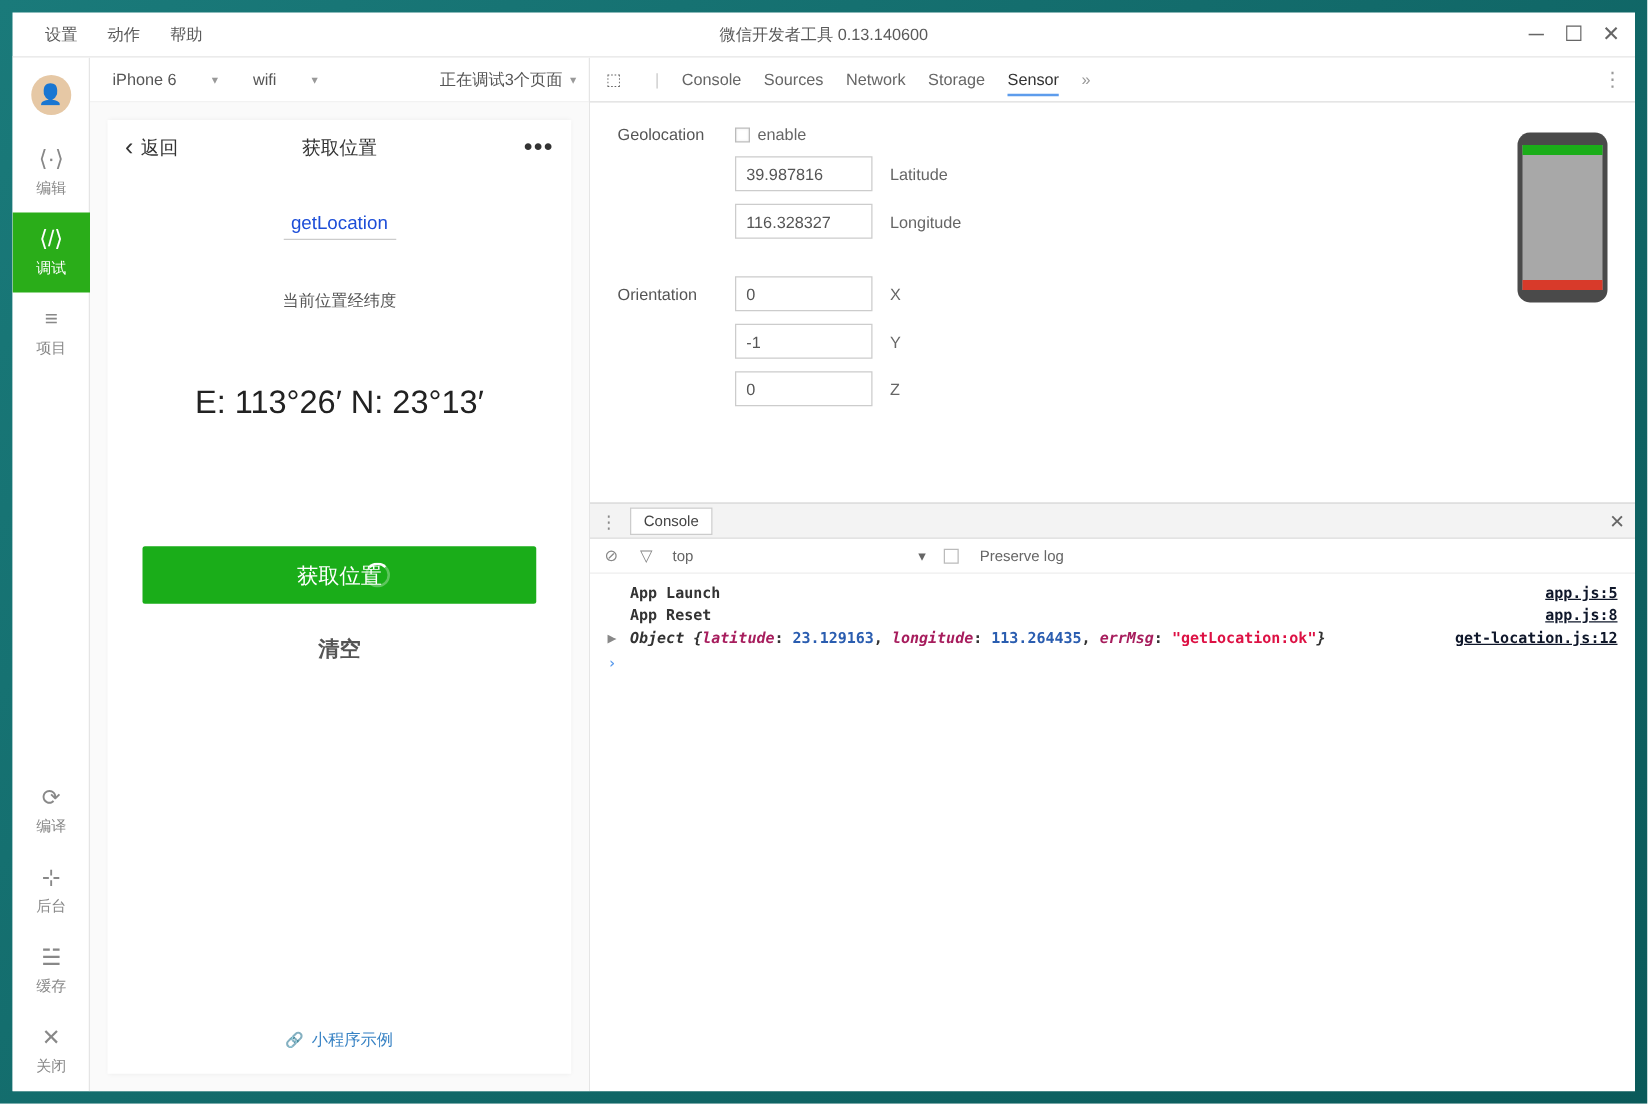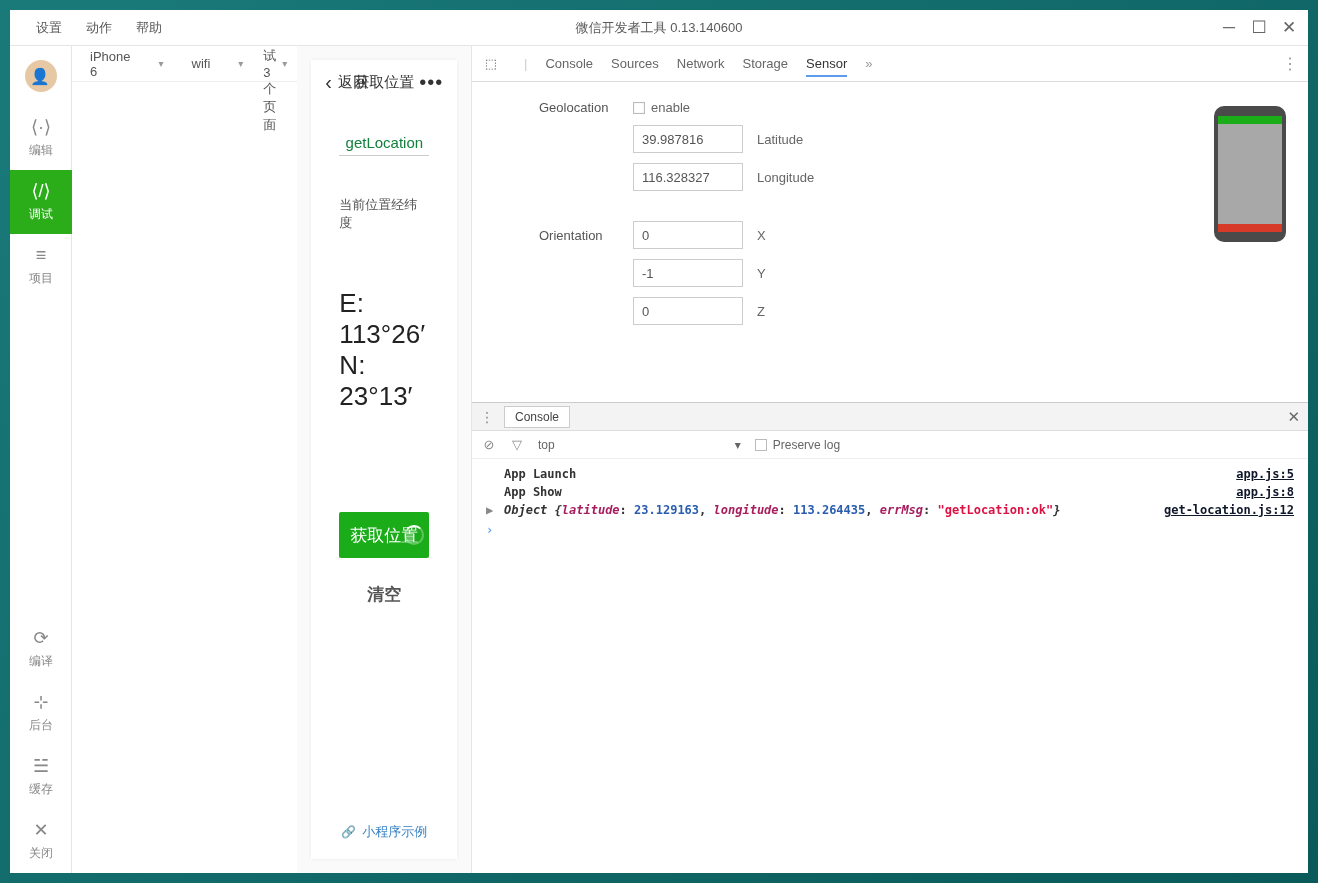--- a/index.html
+++ b/index.html
@@ -22,36 +22,36 @@
     
     .left-sidebar { width: 62px; background: #fff; display: flex; flex-direction: column; border-right: 1px solid #e5e5e5; }
     .avatar-wrap { padding: 14px 0; display: flex; justify-content: center; }
     .avatar { width: 32px; height: 32px; border-radius: 50%; background: #e6c8a5; display: flex; align-items: center; justify-content: center; font-size: 16px; color: #8a6d4a; overflow: hidden; }
     .nav-item { width: 62px; height: 64px; display: flex; flex-direction: column; align-items: center; justify-content: center; gap: 6px; cursor: pointer; color: #888; font-size: 12px; }
     .nav-item.active { background: #2aad19; color: #fff; }
     .nav-icon { font-size: 18px; line-height: 1; }
     .left-spacer { flex: 1; }
     
     
-    .sim-col { width: 400px; display: flex; border-right: 1px solid #e5e5e5; }
+    .sim-col { width: 400px; display: flex; flex-direction: column; border-right: 1px solid #e5e5e5; }
     .sim-toolbar { height: 36px; display: flex; align-items: center; padding: 0 10px; gap: 12px; border-bottom: 1px solid #eee; }
     .dropdown { display: flex; align-items: center; gap: 28px; padding: 4px 8px; color: #555; cursor: pointer; font-size: 13px; }
     .dropdown-caret { color: #999; font-size: 10px; }
     .debug-status { margin-left: auto; display: flex; align-items: center; gap: 6px; color: #555; font-size: 13px; cursor: pointer; }
     
     .sim-phone { flex: 1; display: flex; flex-direction: column; background: #fafafa; padding: 14px 14px; position: relative; }
     .phone-screen { background: #fff; flex: 1; display: flex; flex-direction: column; box-shadow: 0 0 4px rgba(0,0,0,0.06); position: relative; }
     .phone-header { height: 44px; display: flex; align-items: center; padding: 0 14px; position: relative; }
     .back-btn { display: flex; align-items: center; gap: 6px; color: #333; cursor: pointer; font-size: 15px; }
     .back-chevron { font-size: 20px; }
     .phone-title { position: absolute; left: 50%; transform: translateX(-50%); font-size: 15px; color: #333; }
     .more-dots { position: absolute; right: 14px; font-size: 20px; color: #333; cursor: pointer; letter-spacing: 1px; }
     
     .phone-body { flex: 1; display: flex; flex-direction: column; align-items: center; padding: 16px 28px 0; }
-    .api-name { color: #15803d; font-size: 15px; padding: 14px 0 4px; border-bottom: 1px solid #ccc; width: 90px; text-align: center; margin-bottom: 40px; }
+    .api-name { color: #1d4ed8; font-size: 15px; padding: 14px 0 4px; border-bottom: 1px solid #ccc; width: 90px; text-align: center; margin-bottom: 40px; }
     .pos-label { color: #555; font-size: 13px; margin-bottom: 56px; }
     .pos-value { font-size: 26px; color: #222; margin-bottom: 100px; }
     .primary-btn { width: 100%; height: 46px; background: #1aad19; color: #fff; display: flex; align-items: center; justify-content: center; font-size: 17px; cursor: pointer; margin-bottom: 18px; position: relative; border-radius: 2px; }
     .loading-ring { position: absolute; left: 50%; top: 50%; width: 20px; height: 20px; margin-left: 20px; margin-top: -10px; border: 2px solid rgba(255,255,255,0.3); border-top-color: #fff; border-radius: 50%; }
     .secondary-btn { width: 100%; height: 36px; display: flex; align-items: center; justify-content: center; color: #555; font-size: 17px; cursor: pointer; font-weight: bold; }
     .phone-footer { margin-top: auto; padding: 18px 0; display: flex; justify-content: center; align-items: center; gap: 6px; color: #3782c4; font-size: 13px; cursor: pointer; }
     .link-icon { font-size: 12px; }
     
     .page-path { height: 36px; padding: 0 14px; display: flex; align-items: center; color: #888; font-size: 13px; }
     
@@ -60,21 +60,21 @@
     .dev-tabs { height: 36px; display: flex; align-items: center; padding: 0 10px; gap: 18px; border-bottom: 1px solid #ddd; position: relative; }
     .inspect-icon { width: 18px; height: 18px; display: flex; align-items: center; justify-content: center; color: #666; cursor: pointer; margin-right: 6px; }
     .dev-tab { color: #666; font-size: 13px; padding: 4px 0; cursor: pointer; }
     .dev-tab.active { color: #333; border-bottom: 2px solid #5d9cec; margin-bottom: -1px; }
     .dev-tab-more { color: #999; cursor: pointer; }
     .dev-tab-menu { position: absolute; right: 10px; color: #999; cursor: pointer; font-size: 16px; }
     .tab-divider { color: #ccc; }
     
     .sensor-pane { flex: 0 0 320px; padding: 18px 22px; overflow: auto; display: flex; gap: 60px; }
     .sensor-form { flex: 1; }
-    .form-row { display: flex; align-items: center; margin-bottom: 10px; margin-left: 45px; }
+    .form-row { display: flex; align-items: center; margin-bottom: 10px; }
     .form-section-label { width: 94px; color: #555; font-size: 13px; }
     .form-input { width: 110px; height: 28px; border: 1px solid #ccc; padding: 0 8px; font-size: 13px; color: #555; margin-right: 14px; }
     .form-field-label { color: #666; font-size: 13px; }
     .enable-check { width: 12px; height: 12px; border: 1px solid #bbb; margin-right: 6px; background: #fff; box-shadow: inset 0 0 2px rgba(0,0,0,0.1); }
     .enable-label { color: #666; font-size: 13px; }
     .reset-btn { padding: 5px 14px; border: 1px solid #ccc; background: #f5f5f5; cursor: pointer; font-size: 13px; color: #333; margin-left: 94px; border-radius: 2px; }
     
     .phone-mock { width: 72px; height: 136px; background: #4a4a4a; border-radius: 10px; padding: 10px 4px; margin-top: 6px; }
     .phone-mock-screen { width: 100%; height: 100%; background: #a8a8a8; position: relative; }
     .phone-mock-top { position: absolute; top: 0; left: 0; right: 0; height: 8px; background: #1aad19; }
@@ -82,21 +82,21 @@
     
     
     .console-pane { flex: 1; border-top: 1px solid #ccc; display: flex; flex-direction: column; }
     .console-tabbar { height: 28px; display: flex; align-items: center; padding: 0 8px; border-bottom: 1px solid #ddd; gap: 10px; background: #f3f3f3; }
     .console-dots { color: #888; cursor: pointer; font-size: 14px; }
     .console-tab-btn { padding: 3px 10px; background: #fff; border: 1px solid #ccc; font-size: 12px; color: #444; cursor: pointer; }
     .console-close { margin-left: auto; color: #666; font-size: 15px; cursor: pointer; }
     .console-filters { height: 28px; display: flex; align-items: center; padding: 0 10px; gap: 14px; border-bottom: 1px solid #eee; }
     .filter-icon { color: #888; cursor: pointer; width: 14px; display: flex; justify-content: center; }
     .filter-scope { color: #666; font-size: 12px; display: flex; align-items: center; gap: 180px; cursor: pointer; }
-    .preserve-check { display: flex; align-items: center; gap: 6px; color: #666; font-size: 12px; }
+    .preserve-check { display: flex; align-items: center; gap: 17px; color: #666; font-size: 12px; }
     .preserve-box { width: 12px; height: 12px; border: 1px solid #bbb; }
     
     .console-log { flex: 1; padding: 6px 14px; font-family: Menlo, Consolas, monospace; font-size: 12px; }
     .log-row { display: flex; padding: 2px 0; font-weight: bold; }
     .log-indent { width: 18px; }
     .log-msg { flex: 1; color: #333; }
     .log-src { color: #0f172a; text-decoration: underline; cursor: pointer; }
     .log-caret { color: #888; margin-right: 4px; }
     .tok-key { color: #a71d5d; font-style: italic; }
     .tok-num { color: #2a5db0; }
@@ -279,21 +279,21 @@
             </div>
           </div>
           <div class="console-log">
             <div class="log-row">
               <span class="log-indent"></span>
               <span class="log-msg">App Launch</span>
               <span class="log-src">app.js:5</span>
             </div>
             <div class="log-row">
               <span class="log-indent"></span>
-              <span class="log-msg">App Show</span>
+              <span class="log-msg">App Reset</span>
               <span class="log-src">app.js:8</span>
             </div>
             <div class="log-row">
               <span class="log-indent"><span class="log-caret">▶</span></span>
               <span class="log-msg">
                 <span class="tok-obj">Object {</span><span class="tok-key">latitude</span>: <span class="tok-num">23.129163</span>, <span class="tok-key">longitude</span>: <span class="tok-num">113.264435</span>, <span class="tok-key">errMsg</span>: <span class="tok-str">"getLocation:ok"</span><span class="tok-obj">}</span>
               </span>
               <span class="log-src">get-location.js:12</span>
             </div>
             <div class="prompt-row">

